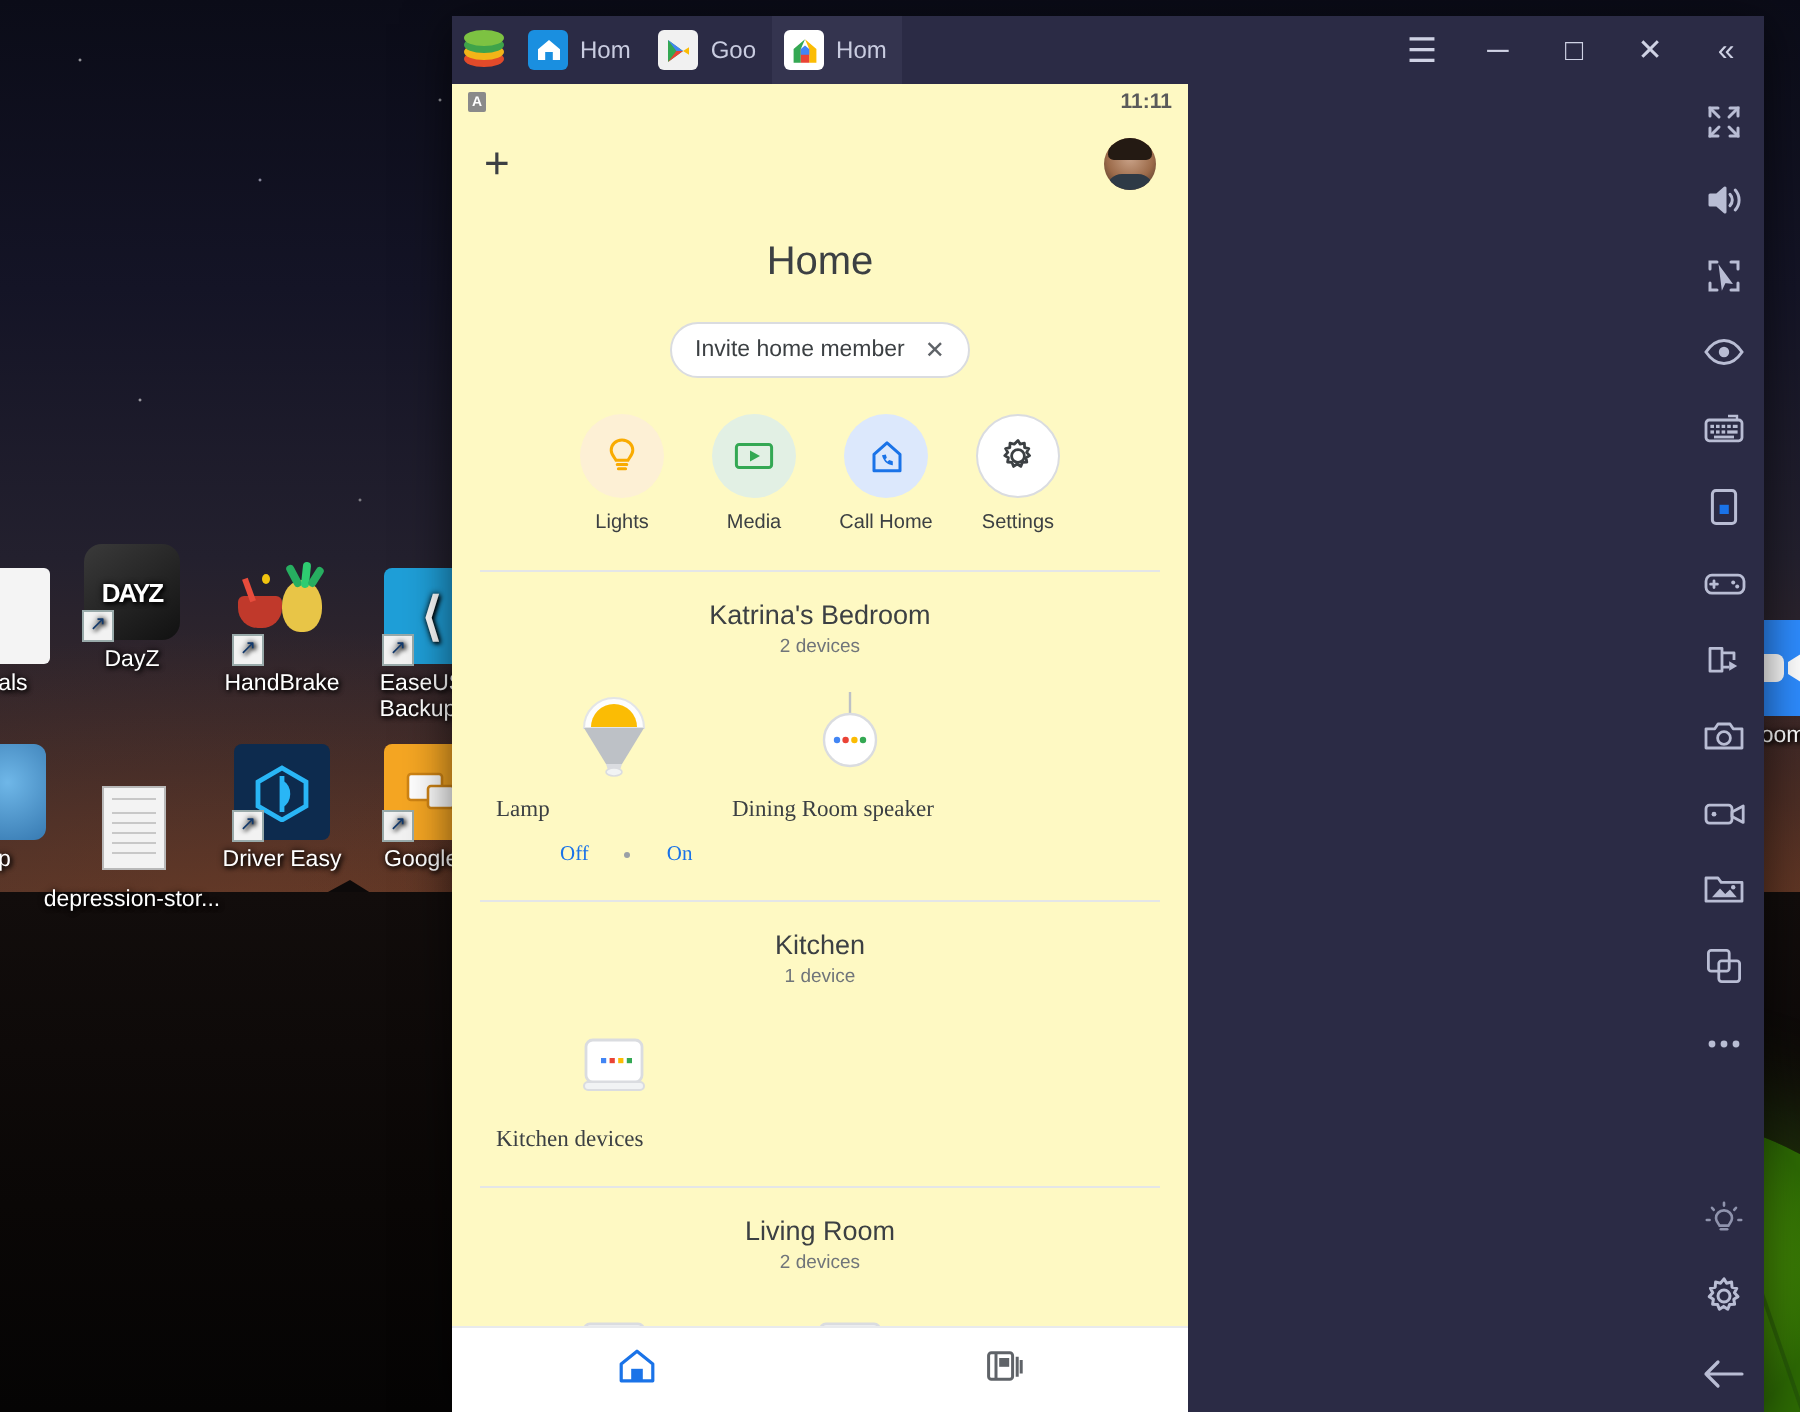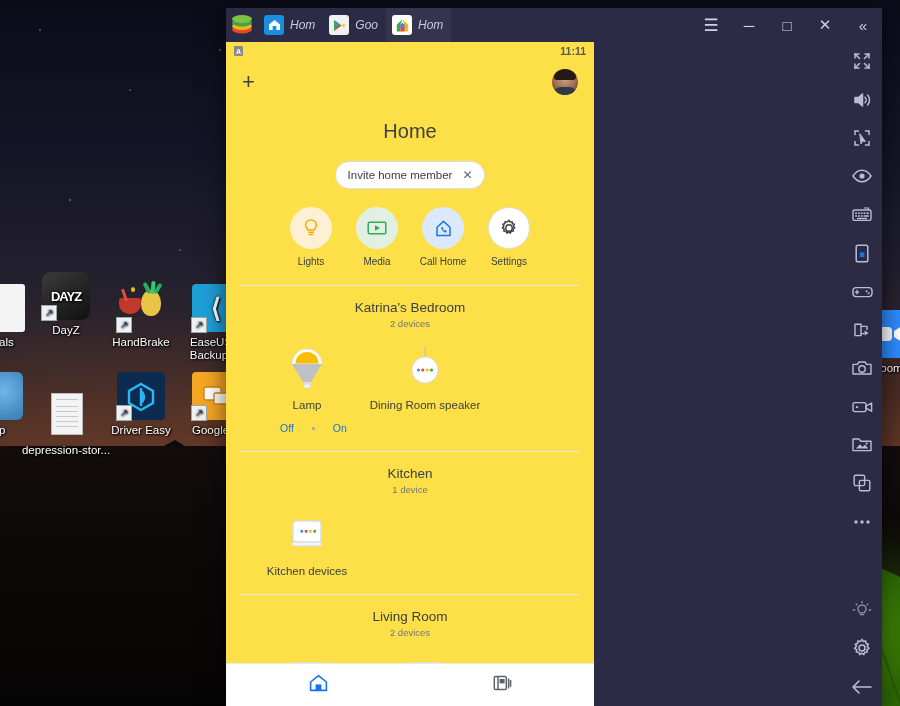--- a/index.html
+++ b/index.html
@@ -72,30 +72,30 @@
     border:1px solid #9aa;display:flex;align-items:center;justify-content:center;
     font-size:10px;color:#13396b;line-height:1;}
   .dlabel{display:block;}
 
   
   #bs{position:absolute;left:226px;top:8px;width:656px;height:698px;
       background:#2b2b45;box-shadow:0 4px 22px rgba(0,0,0,.6);}
   .bs-titlebar{height:34px;background:#2b2b45;display:flex;align-items:center;}
   .bs-logo{width:32px;height:34px;display:flex;align-items:center;justify-content:center;}
   .bs-tab{height:34px;display:flex;align-items:center;gap:6px;padding:0 8px 0 6px;
-    color:#c9cce0;font-size:12px;max-width:74px;overflow:hidden;white-space:nowrap;font-style:italic;}
+    color:#c9cce0;font-size:12px;max-width:74px;overflow:hidden;white-space:nowrap;}
   .bs-tab.active{background:#34344f;}
   .bs-tab .ticon{width:20px;height:20px;flex:0 0 20px;border-radius:3px;position:relative;overflow:hidden;}
   .bs-win-btns{margin-left:auto;display:flex;align-items:center;}
   .wbtn{width:38px;height:34px;display:flex;align-items:center;justify-content:center;
     color:#cfd2e4;font-size:15px;}
   .wbtn.ham{font-size:17px;}
 
   
-  .android{position:absolute;left:0;top:34px;width:368px;height:664px;background:#fde047;overflow:hidden;}
+  .android{position:absolute;left:0;top:34px;width:368px;height:664px;background:#fef9c3;overflow:hidden;}
   .statusbar{height:18px;display:flex;align-items:center;justify-content:space-between;
     padding:0 8px;font-size:10.5px;color:#5a5a5a;font-weight:bold;}
   .sb-badge{width:9px;height:10px;background:#8a8a8a;border-radius:1px;display:flex;
     align-items:center;justify-content:center;color:#fff;font-size:7px;font-weight:bold;}
 
   .apptop{height:44px;display:flex;align-items:center;justify-content:space-between;padding:0 16px;}
   .plus{font-size:22px;color:#3c4043;line-height:1;font-weight:300;}
   .avatar{width:26px;height:26px;border-radius:50%;overflow:hidden;position:relative;
     background:radial-gradient(circle at 50% 38%, #caa389 0%, #9c6b4a 55%, #3c2a20 100%);}
   .avatar .hair{position:absolute;left:2px;top:0;width:22px;height:11px;border-radius:11px 11px 4px 4px;background:#241a13;}
@@ -113,21 +113,21 @@
   .qcircle{width:42px;height:42px;border-radius:50%;margin:0 auto;display:flex;
     align-items:center;justify-content:center;}
   .qlabel{font-size:10px;color:#3c4043;margin-top:7px;display:block;}
 
   .divider{height:1px;background:#e4e6e8;margin:18px 14px 0;}
 
   .room{padding-top:14px;}
   .roomname{text-align:center;font-size:13.5px;color:#3c4043;font-weight:500;}
   .roomcount{text-align:center;font-size:9.5px;color:#70757a;margin-top:3px;}
   .devrow{display:flex;padding:0 22px;margin-top:12px;}
-  .dev{width:118px;text-align:center;}
+  .dev{width:118px;font-family:Liberation Serif, serif;}
   .devicon{height:48px;display:flex;align-items:flex-end;justify-content:center;}
   .devname{font-size:11.5px;color:#3c4043;margin-top:10px;display:block;}
   .toggle{display:flex;align-items:center;gap:18px;margin-top:11px;padding-left:2px;font-size:10.5px;color:#1a73e8;margin-left:30px;}
   .toggle .dot{width:3px;height:3px;border-radius:50%;background:#9aa0a6;}
 
   .botnav{position:absolute;left:0;bottom:0;width:368px;height:42px;background:#fff;
     border-top:1px solid #e8eaed;display:flex;align-items:center;}
   .navbtn{flex:1;display:flex;align-items:center;justify-content:center;}
 
   

